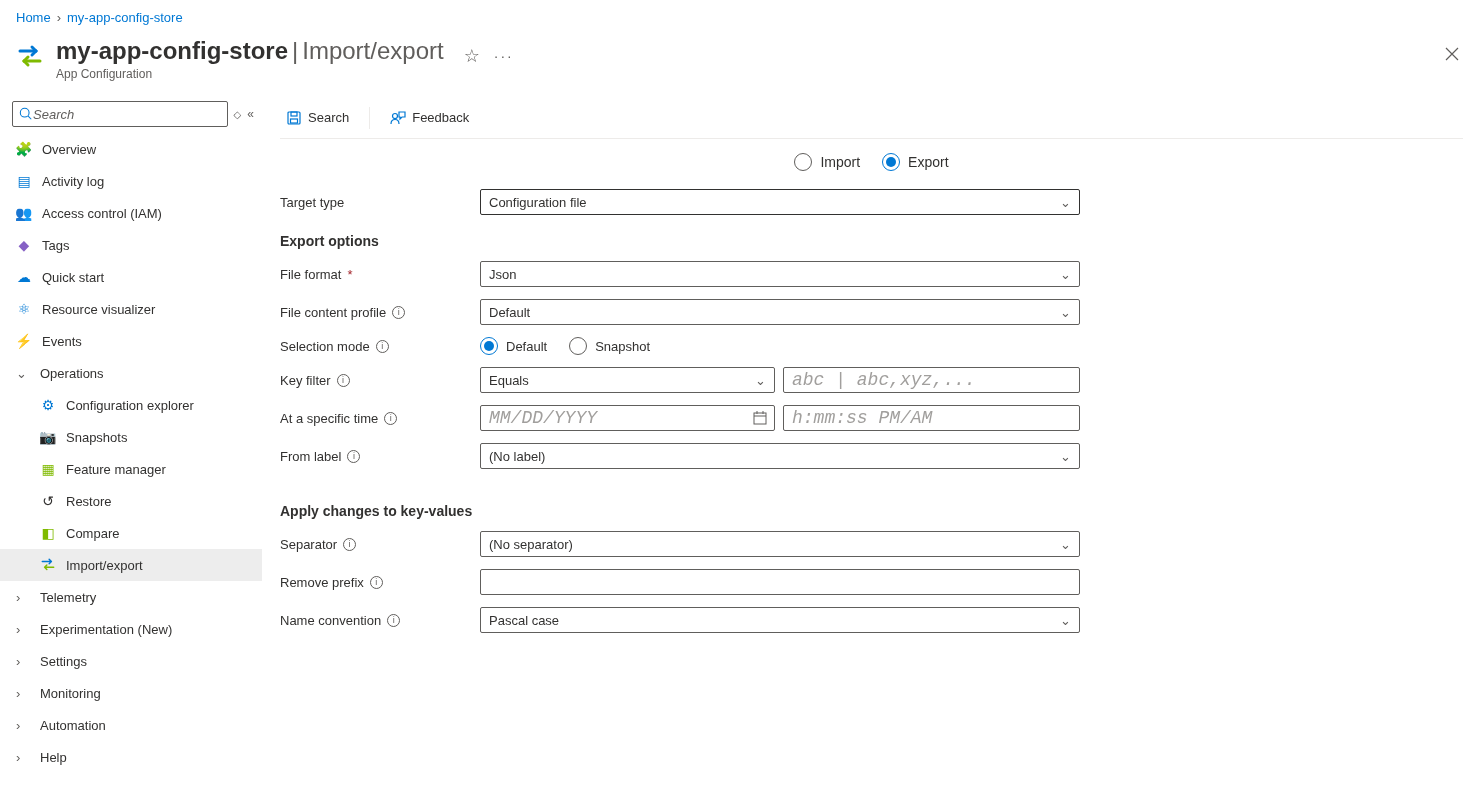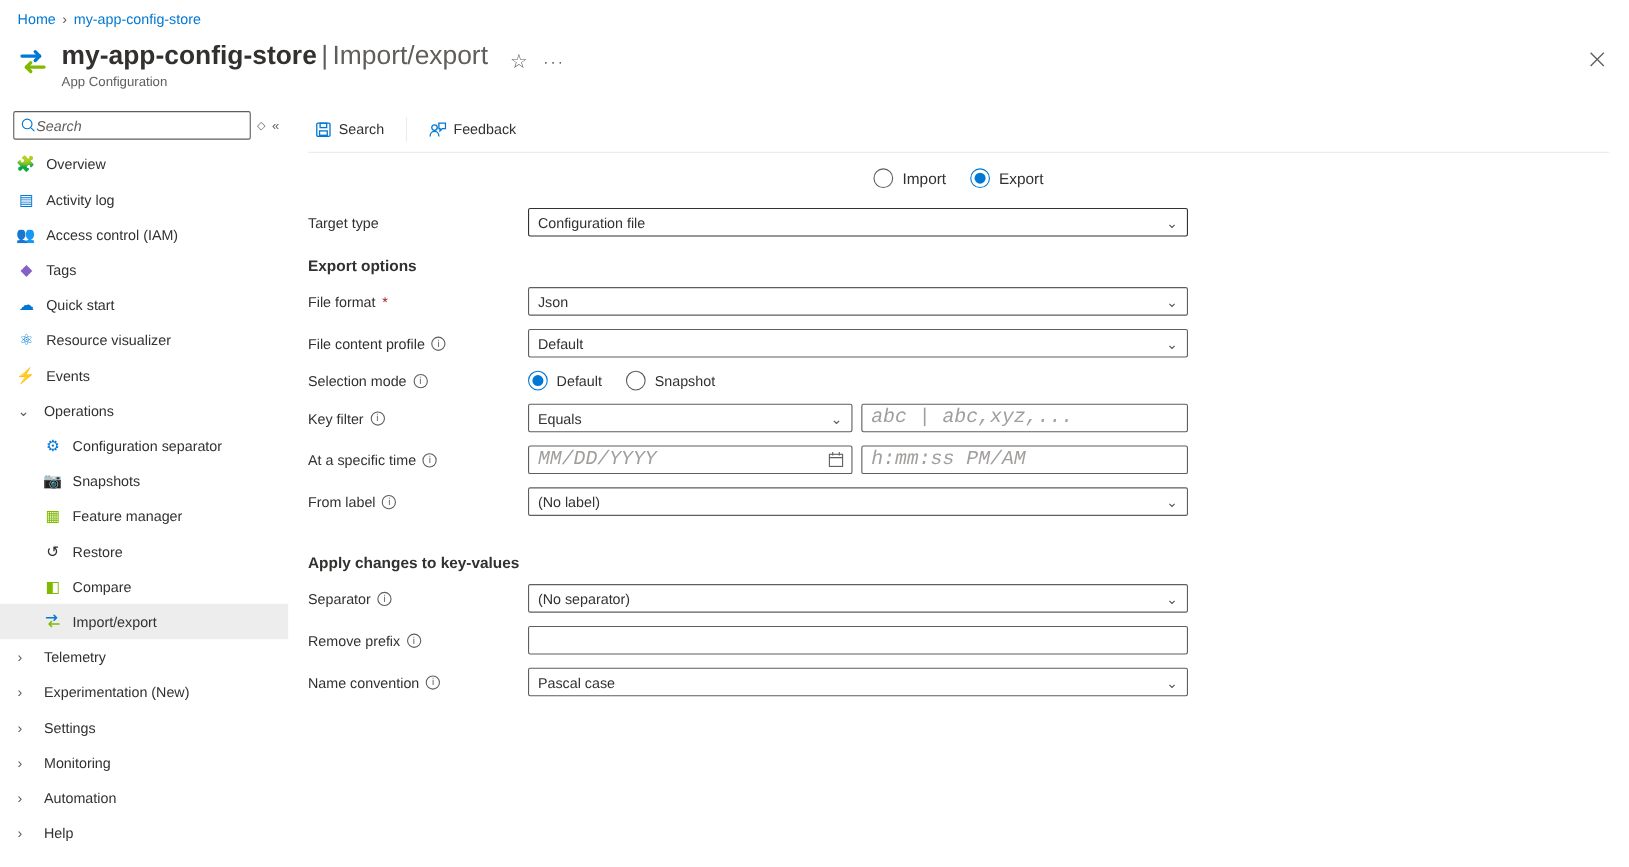--- a/index.html
+++ b/index.html
@@ -148,21 +148,21 @@
       <li class="menu-item">
           <span class="nav-icon" style="color:#ffb900;">⚡</span>
           <span>Events</span>
         </li>
       <li class="menu-item">
           <span class="chev">⌄</span>
           <span>Operations</span>
         </li>
       <li class="menu-item sub">
           <span class="nav-icon" style="color:#0078d4;">⚙</span>
-          <span>Configuration separator</span>
+          <span>Configuration explorer</span>
         </li>
       <li class="menu-item sub">
           <span class="nav-icon" style="color:#0078d4;">📷</span>
           <span>Snapshots</span>
         </li>
       <li class="menu-item sub">
           <span class="nav-icon" style="color:#7fba00;">▦</span>
           <span>Feature manager</span>
         </li>
       <li class="menu-item sub">

